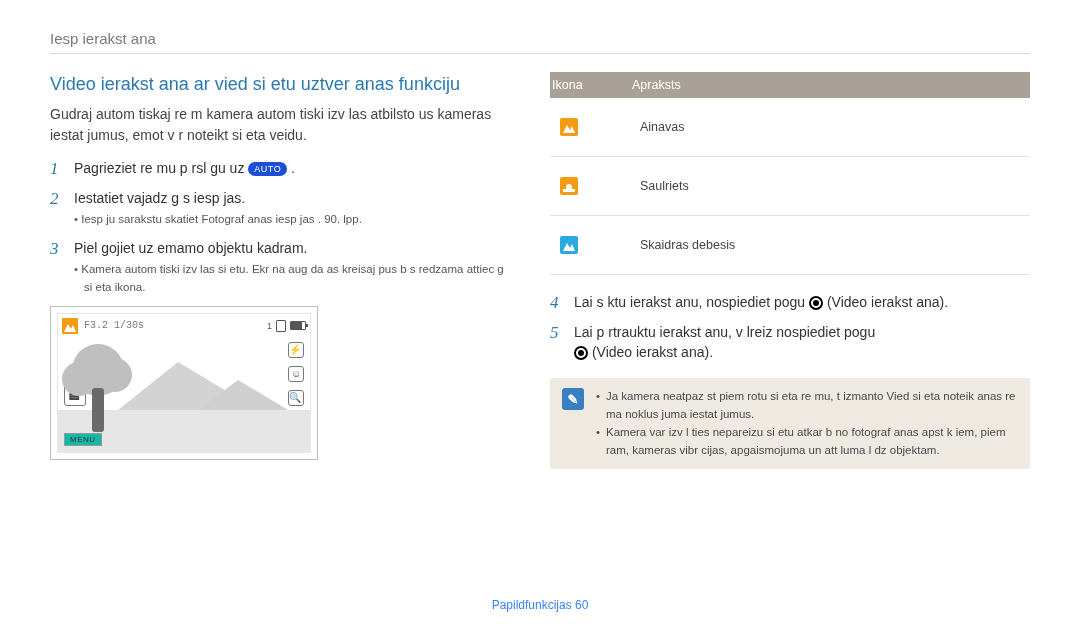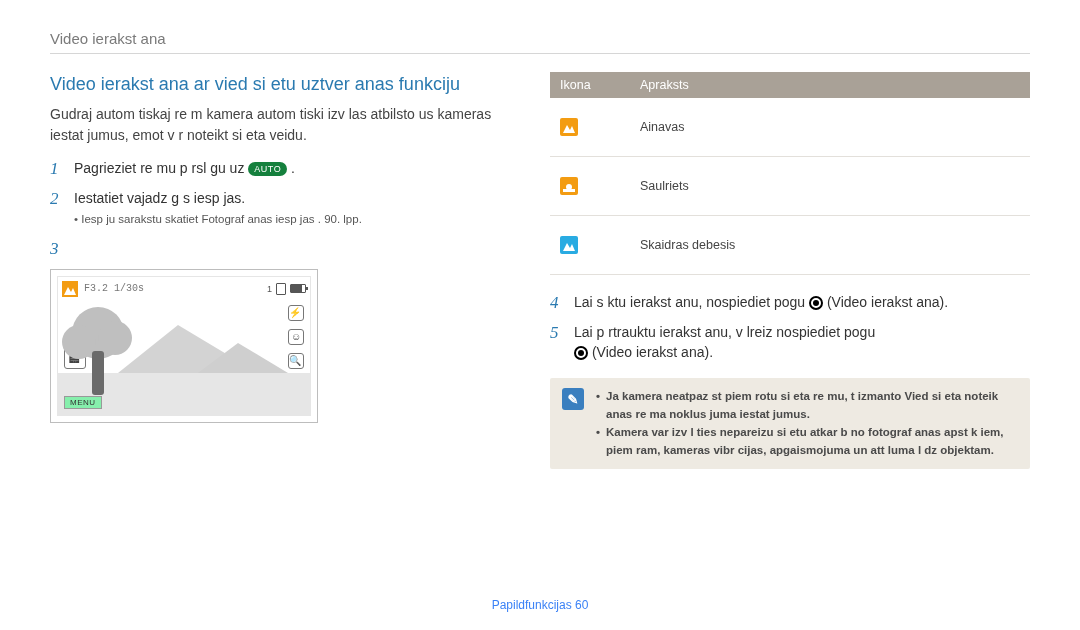--- a/index.html
+++ b/index.html
@@ -11,76 +11,76 @@
     .col-left { flex: 0 0 460px; }
     .col-right { flex: 1; }
     h2.title { font-size: 18px; font-weight: normal; color: #2a7ab0; margin-bottom: 8px; line-height: 1.35; }
     .intro { font-size: 14px; color: #444; line-height: 1.45; margin-bottom: 14px; }
     .step { display: flex; gap: 10px; margin-bottom: 10px; }
     .step-num { font-size: 17px; color: #2a7ab0; min-width: 14px; font-style: italic; font-family: Georgia, 'Times New Roman', serif; }
     .step-body { flex: 1; }
     .step-text { font-size: 14px; color: #333; line-height: 1.4; }
     .sub { font-size: 11.5px; color: #555; line-height: 1.5; margin-top: 3px; padding-left: 10px; }
     .sub::before { content: "•  "; margin-left: -10px; }
-    .inline-badge-auto { display: inline-block; background:#15803d; color:#fff; font-size:9px; border-radius:8px; padding:1px 6px; vertical-align: middle; letter-spacing: .5px;}
+    .inline-badge-auto { display: inline-block; background:#1d4ed8; color:#fff; font-size:9px; border-radius:8px; padding:1px 6px; vertical-align: middle; letter-spacing: .5px;}
     .inline-circle { display:inline-block; width:14px; height:14px; border:2px solid #000; border-radius:50%; vertical-align:middle; position:relative; }
     .inline-circle::after { content:""; position:absolute; width:6px; height:6px; background:#000; border-radius:50%; top:2px; left:2px; }
 
     
     .screen-wrap { border:1px solid #bdbdbd; width: 268px; height: 154px; margin-top: 6px; background:#fff; position: relative; padding:6px; }
     .screen { width:100%; height:100%; background:#fff; position:relative; overflow:hidden; border:1px solid #e6e6e6;}
     .sc-topbar { position:absolute; top:4px; left:4px; right:4px; display:flex; align-items:center; gap:6px; font-size:9px; color:#555;}
     .sc-icon-scene { width:16px; height:16px; background:#f39c12; display:flex; align-items:center; justify-content:center; }
     .sc-icon-scene svg { width:12px; height:12px; }
     .sc-fnum { color:#777; font-size:10px; font-family: 'Courier New', monospace; }
     .sc-top-right { margin-left:auto; display:flex; gap:4px; align-items:center;}
     .sc-card { width:10px; height:12px; border:1px solid #555; border-radius:1px; position:relative;}
     .sc-batt { width:16px; height:9px; border:1px solid #555; border-radius:1px; position:relative;}
     .sc-batt::after { content:""; position:absolute; right:-3px; top:2px; width:2px; height:3px; background:#555;}
     .sc-batt .fill { background:#555; height:100%; width:75%;}
     .sc-right-col { position:absolute; right:6px; top:28px; display:flex; flex-direction:column; gap:8px;}
     .sc-mini { width:16px; height:16px; border:1px solid #777; border-radius:3px; display:flex; align-items:center; justify-content:center; font-size:10px; color:#555; background:#fff;}
     .sc-left-col { position:absolute; left:6px; top:70px; display:flex; flex-direction:column; gap:8px;}
     .sc-left-col .sc-mini { width:22px; height:22px; }
-    .sc-menu { position:absolute; left:6px; bottom:6px; background:#86efac; border:1px solid #999; font-size:8px; padding:1px 5px; letter-spacing:.5px;}
+    .sc-menu { position:absolute; left:6px; bottom:6px; background:#14b8a6; border:1px solid #999; font-size:8px; padding:1px 5px; letter-spacing:.5px;}
     .sc-ground { position:absolute; left:0; right:0; bottom:0; height:42px; background:#e6e6e6;}
     .sc-mountain1 { position:absolute; bottom:42px; left:60px; width:0; height:0; border-left:60px solid transparent; border-right:80px solid transparent; border-bottom:48px solid #d3d3d3;}
     .sc-mountain2 { position:absolute; bottom:42px; left:140px; width:0; height:0; border-left:40px solid transparent; border-right:50px solid transparent; border-bottom:30px solid #cfcfcf;}
     .sc-tree-trunk { position:absolute; bottom:20px; left:34px; width:12px; height:44px; background:#6a6a6a; border-radius:3px;}
     .sc-tree-crown { position:absolute; bottom:56px; left:14px; width:52px; height:52px; background:#bfbfbf; border-radius:50%;}
     .sc-tree-crown::before { content:""; position:absolute; width:34px; height:34px; background:#bfbfbf; border-radius:50%; left:-10px; top:18px;}
     .sc-tree-crown::after { content:""; position:absolute; width:34px; height:34px; background:#bfbfbf; border-radius:50%; right:-8px; top:14px;}
 
     
     table.icon-table { border-collapse: collapse; width: 100%; margin-bottom: 18px; }
-    table.icon-table th { background: #a9a197; color:#fff; font-weight: normal; font-size:12.5px; text-align:left; padding:6px 10px; }
+    table.icon-table th { background: #a9a197; color:#fff; font-weight: normal; font-size:12.5px; text-align:left; padding:6px 2px; }
     table.icon-table th:first-child { width:80px; }
     table.icon-table td { border-bottom: 1px solid #e3e0db; padding:20px 10px; font-size:12.5px; color:#444; vertical-align: middle;}
     .tile { width:18px; height:18px; display:inline-flex; align-items:center; justify-content:center; border-radius:2px;}
     .tile svg { width:12px; height:12px; }
     .tile.orange { background:#f39c12; }
     .tile.orange2 { background:#f39c12; }
     .tile.blue { background:#29abe2; }
     .tile.green { background:#6fbf3c; }
 
     
     .note { background:#eeeae2; display:flex; gap:12px; padding:10px 12px; align-items:flex-start; border-radius:2px;}
     .note-icon { width:22px; height:22px; background:#3a7fbf; border-radius:3px; display:flex; align-items:center; justify-content:center; flex:0 0 22px;}
     .note-icon span { color:#fff; font-size:13px; font-weight:bold;}
-    .note-body { font-size:11.5px; color:#4a4a4a; line-height:1.55;font-weight:bold; }
+    .note-body { font-size:11.5px; color:#4a4a4a; line-height:1.55; }
     .note-body .bul { padding-left:10px; position:relative; }
     .note-body .bul::before { content:"•"; position:absolute; left:0; }
 
     .footer { position:absolute; bottom:18px; left:0; right:0; text-align:center; font-size:12px; color:#3b82f6;}
   </style>
 </head>
 <body>
 
 <div class="page">
-  <div class="breadcrumb">Video ierakst  ana</div>
+  <div class="breadcrumb">Iesp ierakst  ana</div>
   <hr class="hr">
 
   <div class="columns">
 
     <div class="col-left">
       <h2 class="title">Video ierakst  ana ar vied  si etu uztver anas funkciju</h2>
       <p class="intro">Gudraj  autom tiskaj  re  m  kamera autom tiski izv las atbilsto us kameras iestat jumus,  emot v r  noteikt  si eta veidu.</p>
 
       <div class="step">
         <div class="step-num">1</div>
@@ -97,20 +97,22 @@
         <div class="step-num">2</div>
         <div class="step-body">
           <div class="step-text">Iestatiet vajadz g s iesp jas.</div>
           <div class="sub">Iesp ju sarakstu skatiet  Fotograf  anas iesp jas . 90. lpp.</div>
         </div>
       </div>
 
       <div class="step">
         <div class="step-num">3</div>
         <div class="step-body">
+          <div class="step-text">Piel gojiet uz emamo objektu kadram.</div>
+          <div class="sub">Kamera autom tiski izv las si etu. Ekr na aug da as kreisaj  pus  b s redzama attiec g  si eta ikona.</div>
         </div>
       </div>
 
       <div class="screen-wrap">
         <div class="screen">
           <div class="sc-topbar">
             <div class="sc-icon-scene">
               <svg viewBox="0 0 12 12">
                   <polygon points="0,12 4,4 7,9 9,5 12,12" fill="#fff"></polygon>
                 </svg>

